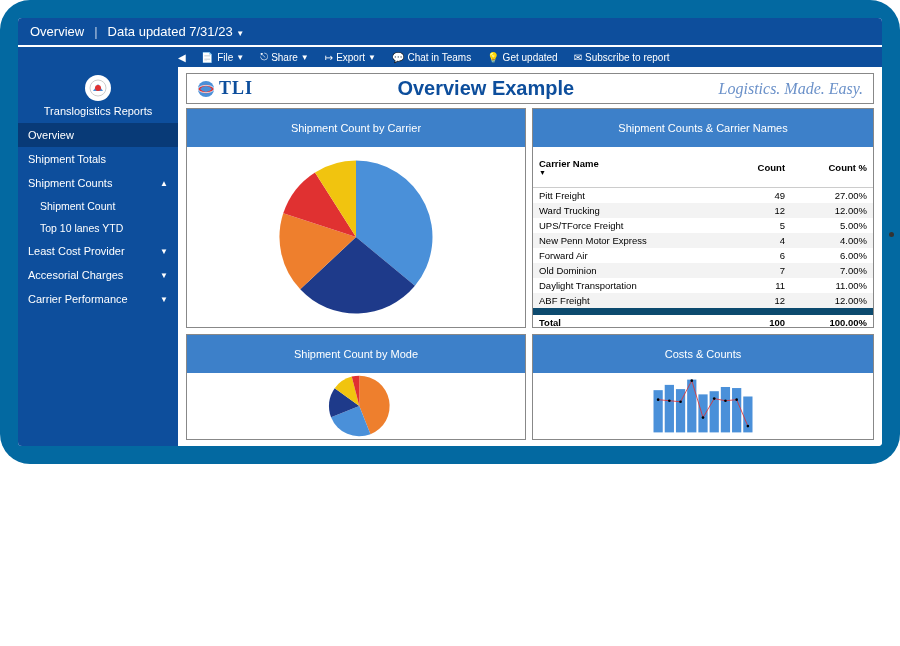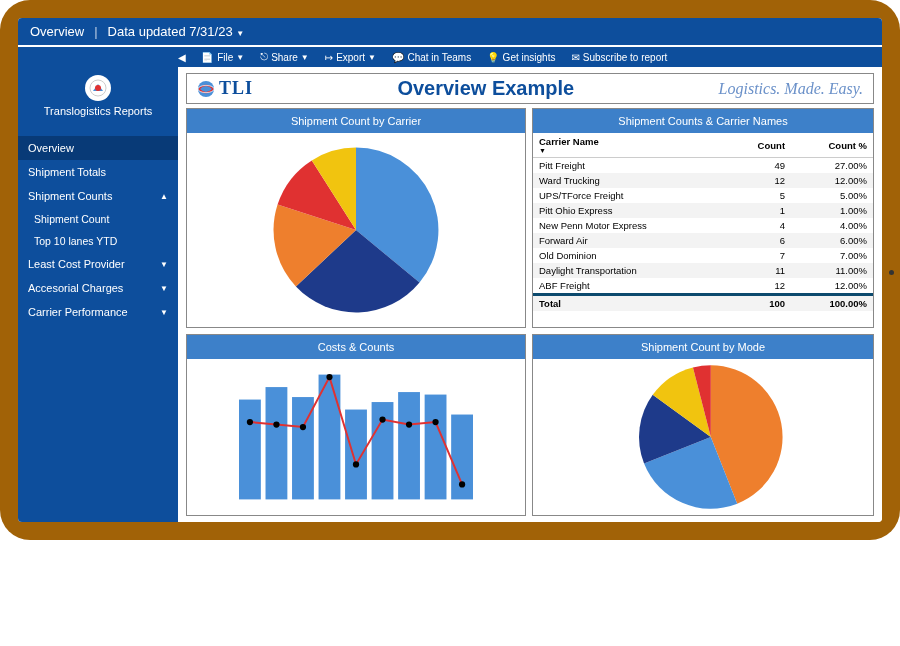--- a/index.html
+++ b/index.html
@@ -1,47 +1,47 @@
 <!DOCTYPE html>
 <html><head>
 <meta charset="utf-8">
 <style>
   * { box-sizing: border-box; margin: 0; padding: 0; }
   body { font-family: "Segoe UI", Arial, sans-serif; background: #fff; width: 900px; height: 646px; overflow: hidden; }
-  .tablet-frame { width: 900px; height: 540px; background: #a16207; border-radius: 30px; padding: 18px; position: relative; }
+  .tablet-frame { width: 900px; height: 464px; background: #0369a1; border-radius: 30px; padding: 18px; position: relative; }
   .tablet-frame::after { content: ''; position: absolute; right: 6px; top: 50%; width: 5px; height: 5px; background: #333; border-radius: 50%; }
   .screen { width: 100%; height: 100%; background: #fff; border-radius: 4px; overflow: hidden; display: flex; flex-direction: column; }
   .header-bar { background: #0d4e9c; color: #fff; padding: 6px 12px; border-bottom: 2px solid #fff; font-size: 13px; display: flex; align-items: center; gap: 10px; }
   .header-bar .divider { opacity: .7; }
   .toolbar { background: #0d4e9c; color: #fff; padding: 4px 12px 4px 160px; font-size: 10px; display: flex; align-items: center; gap: 16px; }
   .toolbar-item { display: inline-flex; align-items: center; gap: 3px; cursor: pointer; }
   .chev { font-size: 8px; }
   .body { flex: 1; display: flex; overflow: hidden; }
   .sidebar { width: 160px; background: #0d4e9c; color: #fff; display: flex; flex-direction: column; font-size: 11px; }
-  .sidebar-logo { display: flex; flex-direction: column; align-items: center; padding: 8px 0 19px; }
+  .sidebar-logo { display: flex; flex-direction: column; align-items: center; padding: 8px 0 6px; }
   .avatar { width: 26px; height: 26px; background: #fff; border-radius: 50%; display: flex; align-items: center; justify-content: center; font-size: 12px; margin-bottom: 4px; }
   .nav-item { padding: 6px 10px; display: flex; justify-content: space-between; align-items: center; cursor: pointer; }
   .nav-item.active { background: #083a77; }
-  .nav-sub { padding: 5px 10px 5px 16px; cursor: pointer; font-size: 10.5px; }
+  .nav-sub { padding: 5px 10px 5px 22px; cursor: pointer; font-size: 10.5px; }
   .main { flex: 1; background: #fff; padding: 6px 8px; overflow: hidden; display: flex; flex-direction: column; }
   .brand-row { display: flex; align-items: center; justify-content: space-between; border: 1px solid #888; padding: 3px 10px; margin-bottom: 4px; }
   .tli-logo { display: flex; align-items: center; gap: 4px; font-family: Georgia, serif; font-weight: bold; color: #0d4e9c; font-size: 18px; letter-spacing: 1px; }
   .tli-icon { width: 18px; height: 18px; }
   .page-title { color: #0d4e9c; font-weight: bold; font-size: 20px; }
   .tagline { color: #6b91c9; font-style: italic; font-size: 16px; font-family: Georgia, serif; }
   .panels { flex: 1; display: grid; grid-template-columns: 340px 1fr; grid-template-rows: 220px 1fr; gap: 6px; overflow: hidden; }
   .panel { border: 1px solid #888; display: flex; flex-direction: column; overflow: hidden; }
-  .panel-title { background: #3d80c9; color: #fff; text-align: center; font-size: 11px; padding: 6px 0; }
+  .panel-title { background: #3d80c9; color: #fff; text-align: center; font-size: 11px; padding: 13px 0; }
   .panel-body { flex: 1; display: flex; align-items: center; justify-content: center; position: relative; overflow: hidden; }
   .data-table { font-size: 9.5px; width: 100%; border-collapse: collapse; }
-  .data-table th { text-align: left; padding: 3px 6px; font-weight: bold; border-bottom: 1px solid #ccc; }
+  .data-table th { text-align: left; padding: 11px 6px; font-weight: bold; border-bottom: 1px solid #ccc; }
   .data-table th.r, .data-table td.r { text-align: right; }
   .data-table td { padding: 2px 6px; }
   .data-table tr:nth-child(even) td { background: #f3f3f3; }
-  .data-table tr.total td { font-weight: bold; border-top: 3px solid #0c4a6e; margin-left: 6px; }
+  .data-table tr.total td { font-weight: bold; border-top: 7px solid #0c4a6e; margin-left: 6px; }
   svg.chart { width: 100%; height: 100%; }
   .sort-arrow { font-size: 7px; display: block; }
 </style>
 </head>
 <body>
 
 <div class="tablet-frame">
   <div class="screen">
 
     <div class="header-bar">
@@ -69,21 +69,21 @@
         <span>↦</span>
         <span>Export</span>
         <span class="chev">▼</span>
       </span>
       <span class="toolbar-item">
         <span>💬</span>
         <span>Chat in Teams</span>
       </span>
       <span class="toolbar-item">
         <span>💡</span>
-        <span>Get insights</span>
+        <span>Get updated</span>
       </span>
       <span class="toolbar-item">
         <span>✉</span>
         <span>Subscribe to report</span>
       </span>
     </div>
 
     <div class="body">
       <div class="sidebar">
         <div class="sidebar-logo">
@@ -174,25 +174,20 @@
                       <td>Ward Trucking</td>
                       <td class="r">12</td>
                       <td class="r">12.00%</td>
                     </tr>
                     <tr>
                       <td>UPS/TForce Freight</td>
                       <td class="r">5</td>
                       <td class="r">5.00%</td>
                     </tr>
                     <tr>
-                      <td>Pitt Ohio Express</td>
-                      <td class="r">1</td>
-                      <td class="r">1.00%</td>
-                    </tr>
-                    <tr>
                       <td>New Penn Motor Express</td>
                       <td class="r">4</td>
                       <td class="r">4.00%</td>
                     </tr>
                     <tr>
                       <td>Forward Air</td>
                       <td class="r">6</td>
                       <td class="r">6.00%</td>
                     </tr>
                     <tr>
@@ -211,20 +206,33 @@
                       <td class="r">12.00%</td>
                     </tr>
                     <tr class="total">
                       <td>Total</td>
                       <td class="r">100</td>
                       <td class="r">100.00%</td>
                     </tr>
                   </tbody>
               </table>
             </div>
+          </div>
+
+          <div class="panel">
+            <div class="panel-title">Shipment Count by Mode</div>
+            <div class="panel-body">
+                <svg class="chart" id="pie2" viewBox="0 0 240 200">
+                  <path d="M130 100 L130 8 A92 92 0 0 1 163.86745884699036 185.53943670171913 Z" fill="#ee7f2d"></path>
+                  <path d="M130 100 L163.86745884699036 185.53943670171913 A92 92 0 0 1 44.46056329828086 133.86745884699036 Z" fill="#4a90d9"></path>
+                  <path d="M130 100 L44.46056329828086 133.86745884699036 A92 92 0 0 1 55.57043651750483 45.92375678909248 Z" fill="#1e3a8a"></path>
+                  <path d="M130 100 L55.57043651750483 45.92375678909248 A92 92 0 0 1 107.12053038083332 10.890349176165955 Z" fill="#f1c40f"></path>
+                  <path d="M130 100 L107.12053038083332 10.890349176165955 A92 92 0 0 1 129.99999999999997 8 Z" fill="#e03131"></path>
+                </svg>
+              </div>
           </div>
 
           <div class="panel">
             <div class="panel-title">Costs &amp; Counts</div>
             <div class="panel-body">
                 <svg class="chart" id="combo" viewBox="0 0 340 200">
                   <rect x="20" y="52" width="28" height="128" fill="#4a90d9"></rect>
                   <rect x="54" y="36" width="28" height="144" fill="#4a90d9"></rect>
                   <rect x="88" y="48.80000000000001" width="28" height="131.2" fill="#4a90d9"></rect>
                   <rect x="122" y="20" width="28" height="160" fill="#4a90d9"></rect>
@@ -240,30 +248,17 @@
                   <circle cx="136" cy="23.19999999999999" r="4" fill="#000"></circle>
                   <circle cx="170" cy="135.2" r="4" fill="#000"></circle>
                   <circle cx="204" cy="77.6" r="4" fill="#000"></circle>
                   <circle cx="238" cy="84" r="4" fill="#000"></circle>
                   <circle cx="272" cy="80.8" r="4" fill="#000"></circle>
                   <circle cx="306" cy="160.8" r="4" fill="#000"></circle>
                 </svg>
               </div>
           </div>
 
-          <div class="panel">
-            <div class="panel-title">Shipment Count by Mode</div>
-            <div class="panel-body">
-                <svg class="chart" id="pie2" viewBox="0 0 240 200">
-                  <path d="M130 100 L130 8 A92 92 0 0 1 163.86745884699036 185.53943670171913 Z" fill="#ee7f2d"></path>
-                  <path d="M130 100 L163.86745884699036 185.53943670171913 A92 92 0 0 1 44.46056329828086 133.86745884699036 Z" fill="#4a90d9"></path>
-                  <path d="M130 100 L44.46056329828086 133.86745884699036 A92 92 0 0 1 55.57043651750483 45.92375678909248 Z" fill="#1e3a8a"></path>
-                  <path d="M130 100 L55.57043651750483 45.92375678909248 A92 92 0 0 1 107.12053038083332 10.890349176165955 Z" fill="#f1c40f"></path>
-                  <path d="M130 100 L107.12053038083332 10.890349176165955 A92 92 0 0 1 129.99999999999997 8 Z" fill="#e03131"></path>
-                </svg>
-              </div>
-          </div>
-
         </div>
       </div>
     </div>
   </div>
 </div>
 
 </body></html>

